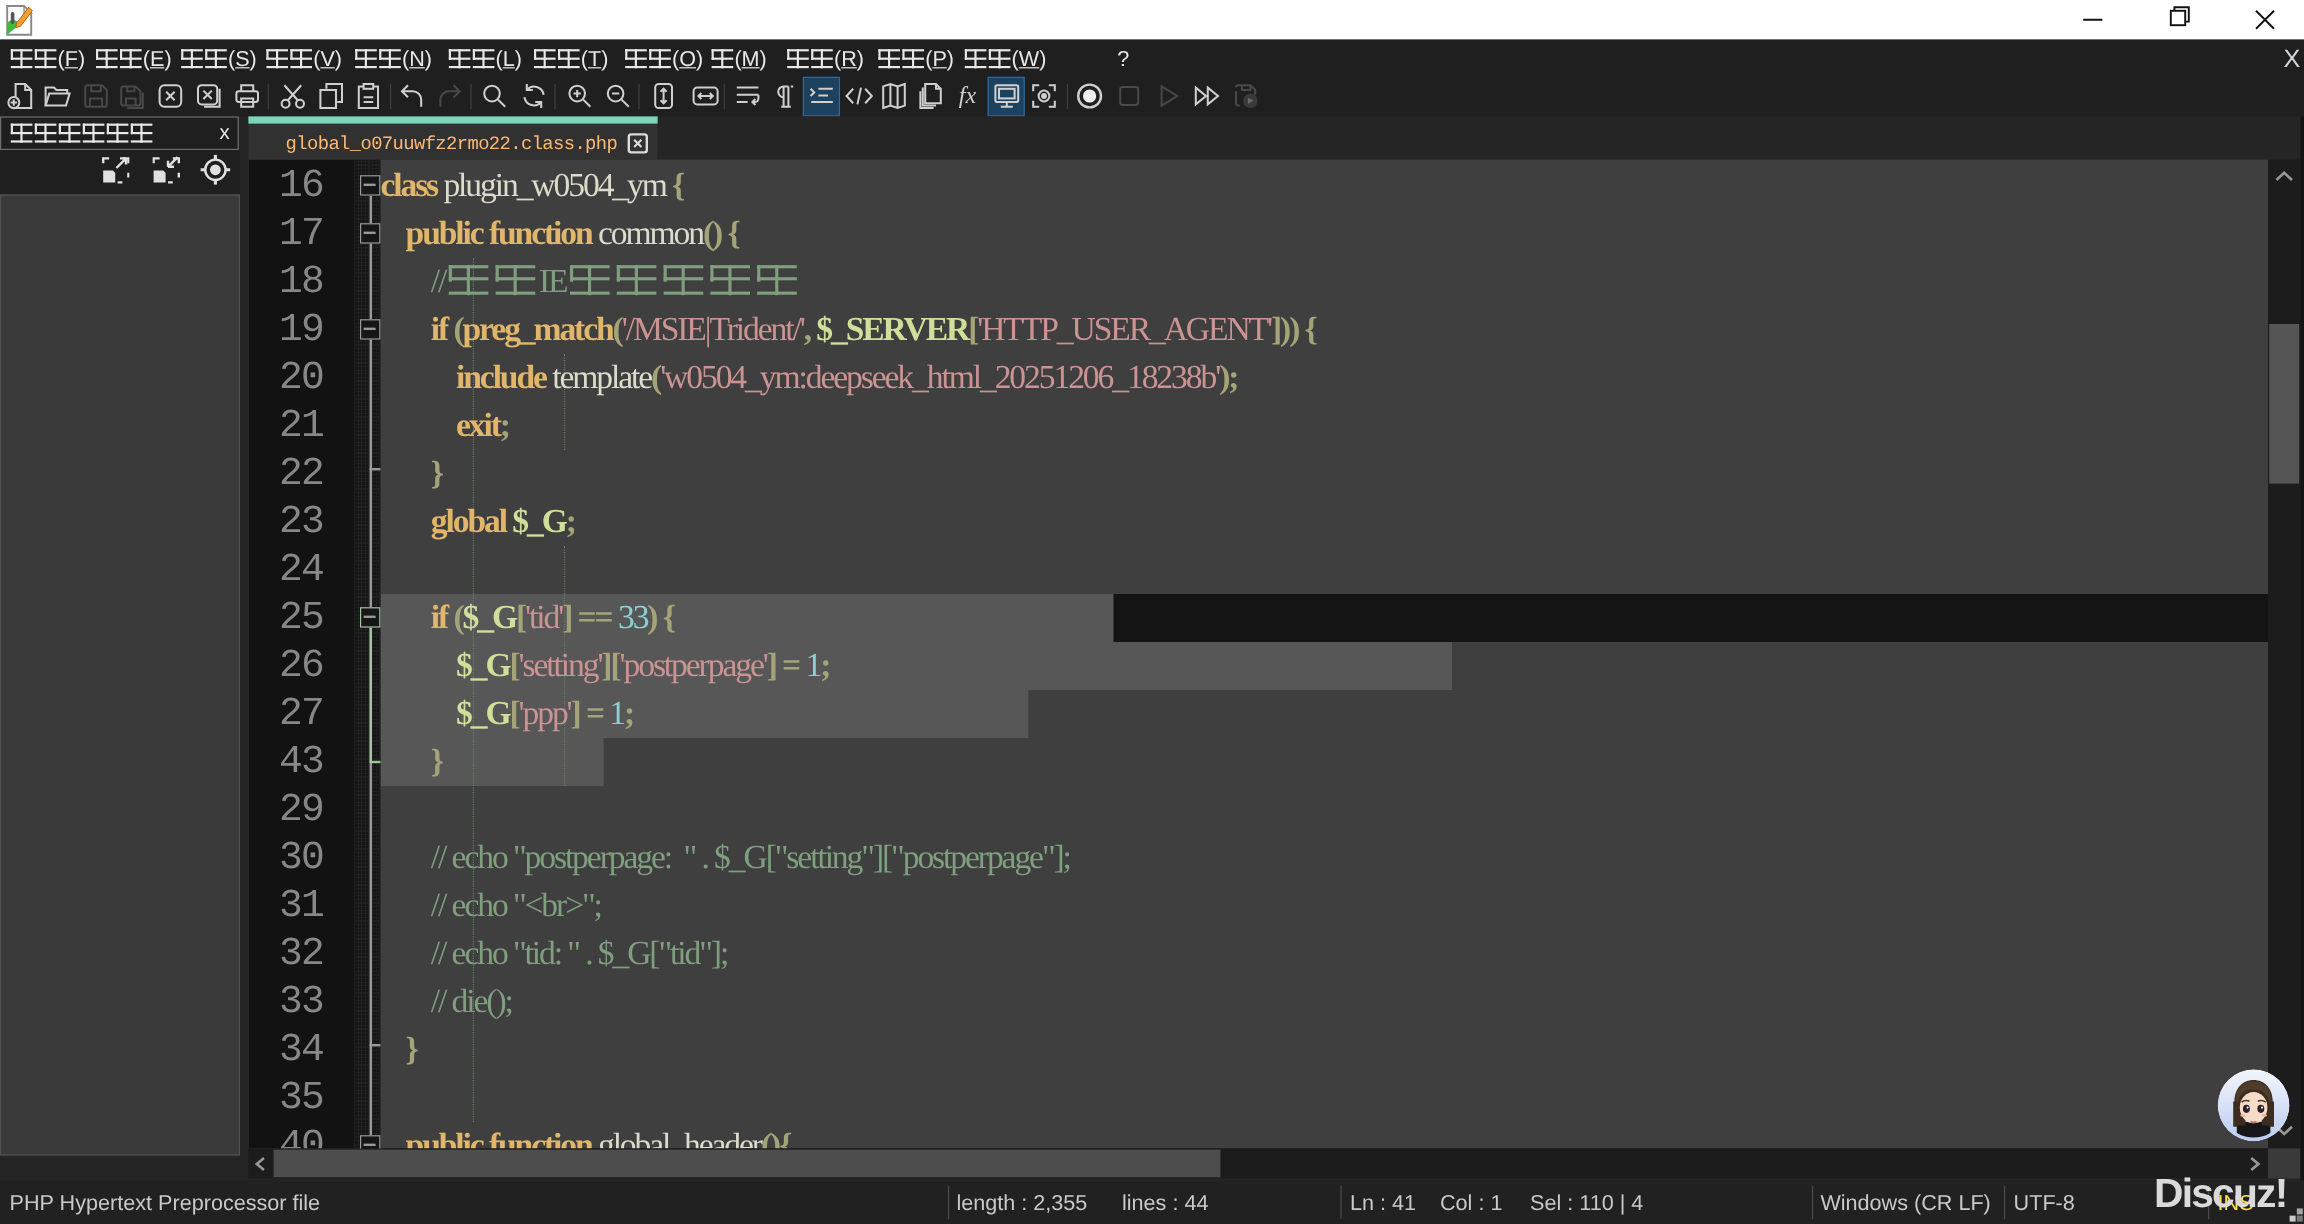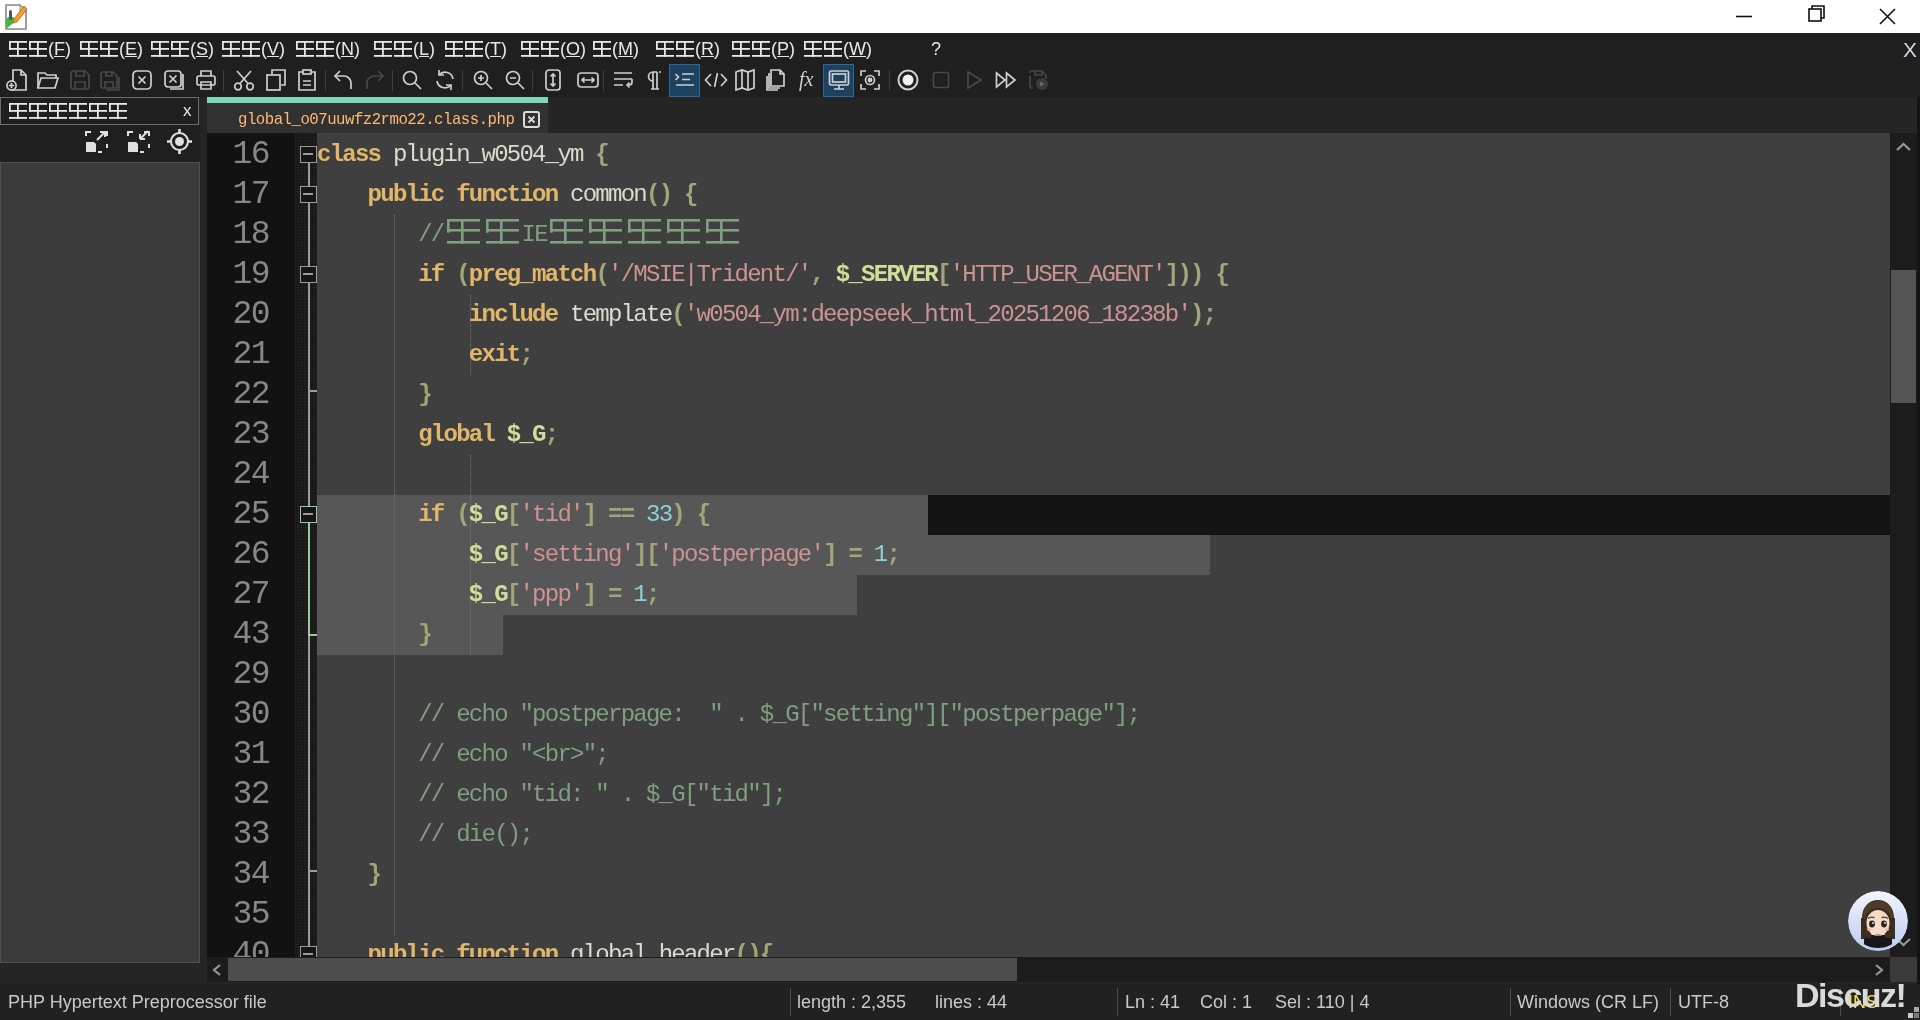--- a/index.html
+++ b/index.html
@@ -28,21 +28,21 @@
 #tabbar{position:absolute;left:207px;top:97px;width:1713px;height:36px;background:#252525}
 #tab{position:absolute;left:0px;top:0px;width:341px;height:36px;background:#313131;border-top:6px solid #7cd7ba}
 #tabtext{position:absolute;left:31px;top:8px;color:#fdba74;font-size:15.7px;font-family:"Liberation Mono",monospace;letter-spacing:-0.5px}
 #tabx{position:absolute;left:316px;top:8px;width:17px;height:17px;border:2px solid #dcdcdc;border-radius:3px;color:#dcdcdc}
 
 #editor{position:absolute;left:207px;top:133px;width:1683px;height:824px;background:#3f3f3f;overflow:hidden}
 #nummargin{position:absolute;left:0;top:0;width:88px;height:824px;background:#121212}
 #foldmargin{position:absolute;left:88px;top:0;width:22px;height:824px;background:#161616;
  background-image:repeating-linear-gradient(0deg,#1f1f1f 0 1px,transparent 1px 3px),repeating-linear-gradient(90deg,#1f1f1f 0 1px,transparent 1px 3px)}
 .lnum{position:absolute;left:0;width:62px;text-align:right;color:#878787;font-family:"Liberation Mono",monospace;font-size:33px;line-height:40px;height:40px;letter-spacing:-1.6px}
-pre.code{position:absolute;left:110px;top:0;font-family:Liberation Mono, monospace;font-size:24px;line-height:40px;color:#dcdccc;letter-spacing:-1.75px}
+pre.code{position:absolute;left:110px;top:0;font-family:Liberation Serif, serif;font-size:28px;line-height:40px;color:#dcdccc;letter-spacing:-1.75px}
 .guide{width:0;border-left:1px dotted #6a7a6a}
 .fbox{position:absolute;left:5px;width:17px;height:17px;border:1.5px solid #9a9a9a;background:#161616;z-index:2}
 .fbox::after{content:"";position:absolute;left:2px;top:6px;width:10px;height:1.8px;background:#9a9a9a}
 .zc{display:inline-block;position:relative;width:39px;height:27px;vertical-align:-4px}
 .zc::before{content:"";position:absolute;left:3px;top:1px;right:3px;bottom:1px;background:
  linear-gradient(currentColor,currentColor) 0 0/100% 2.6px no-repeat,
  linear-gradient(currentColor,currentColor) 0 46%/100% 2.6px no-repeat,
  linear-gradient(currentColor,currentColor) 0 100%/100% 2.6px no-repeat,
  linear-gradient(currentColor,currentColor) 48% 0/2.6px 100% no-repeat,
  linear-gradient(currentColor,currentColor) 0 0/2.6px 55% no-repeat}

